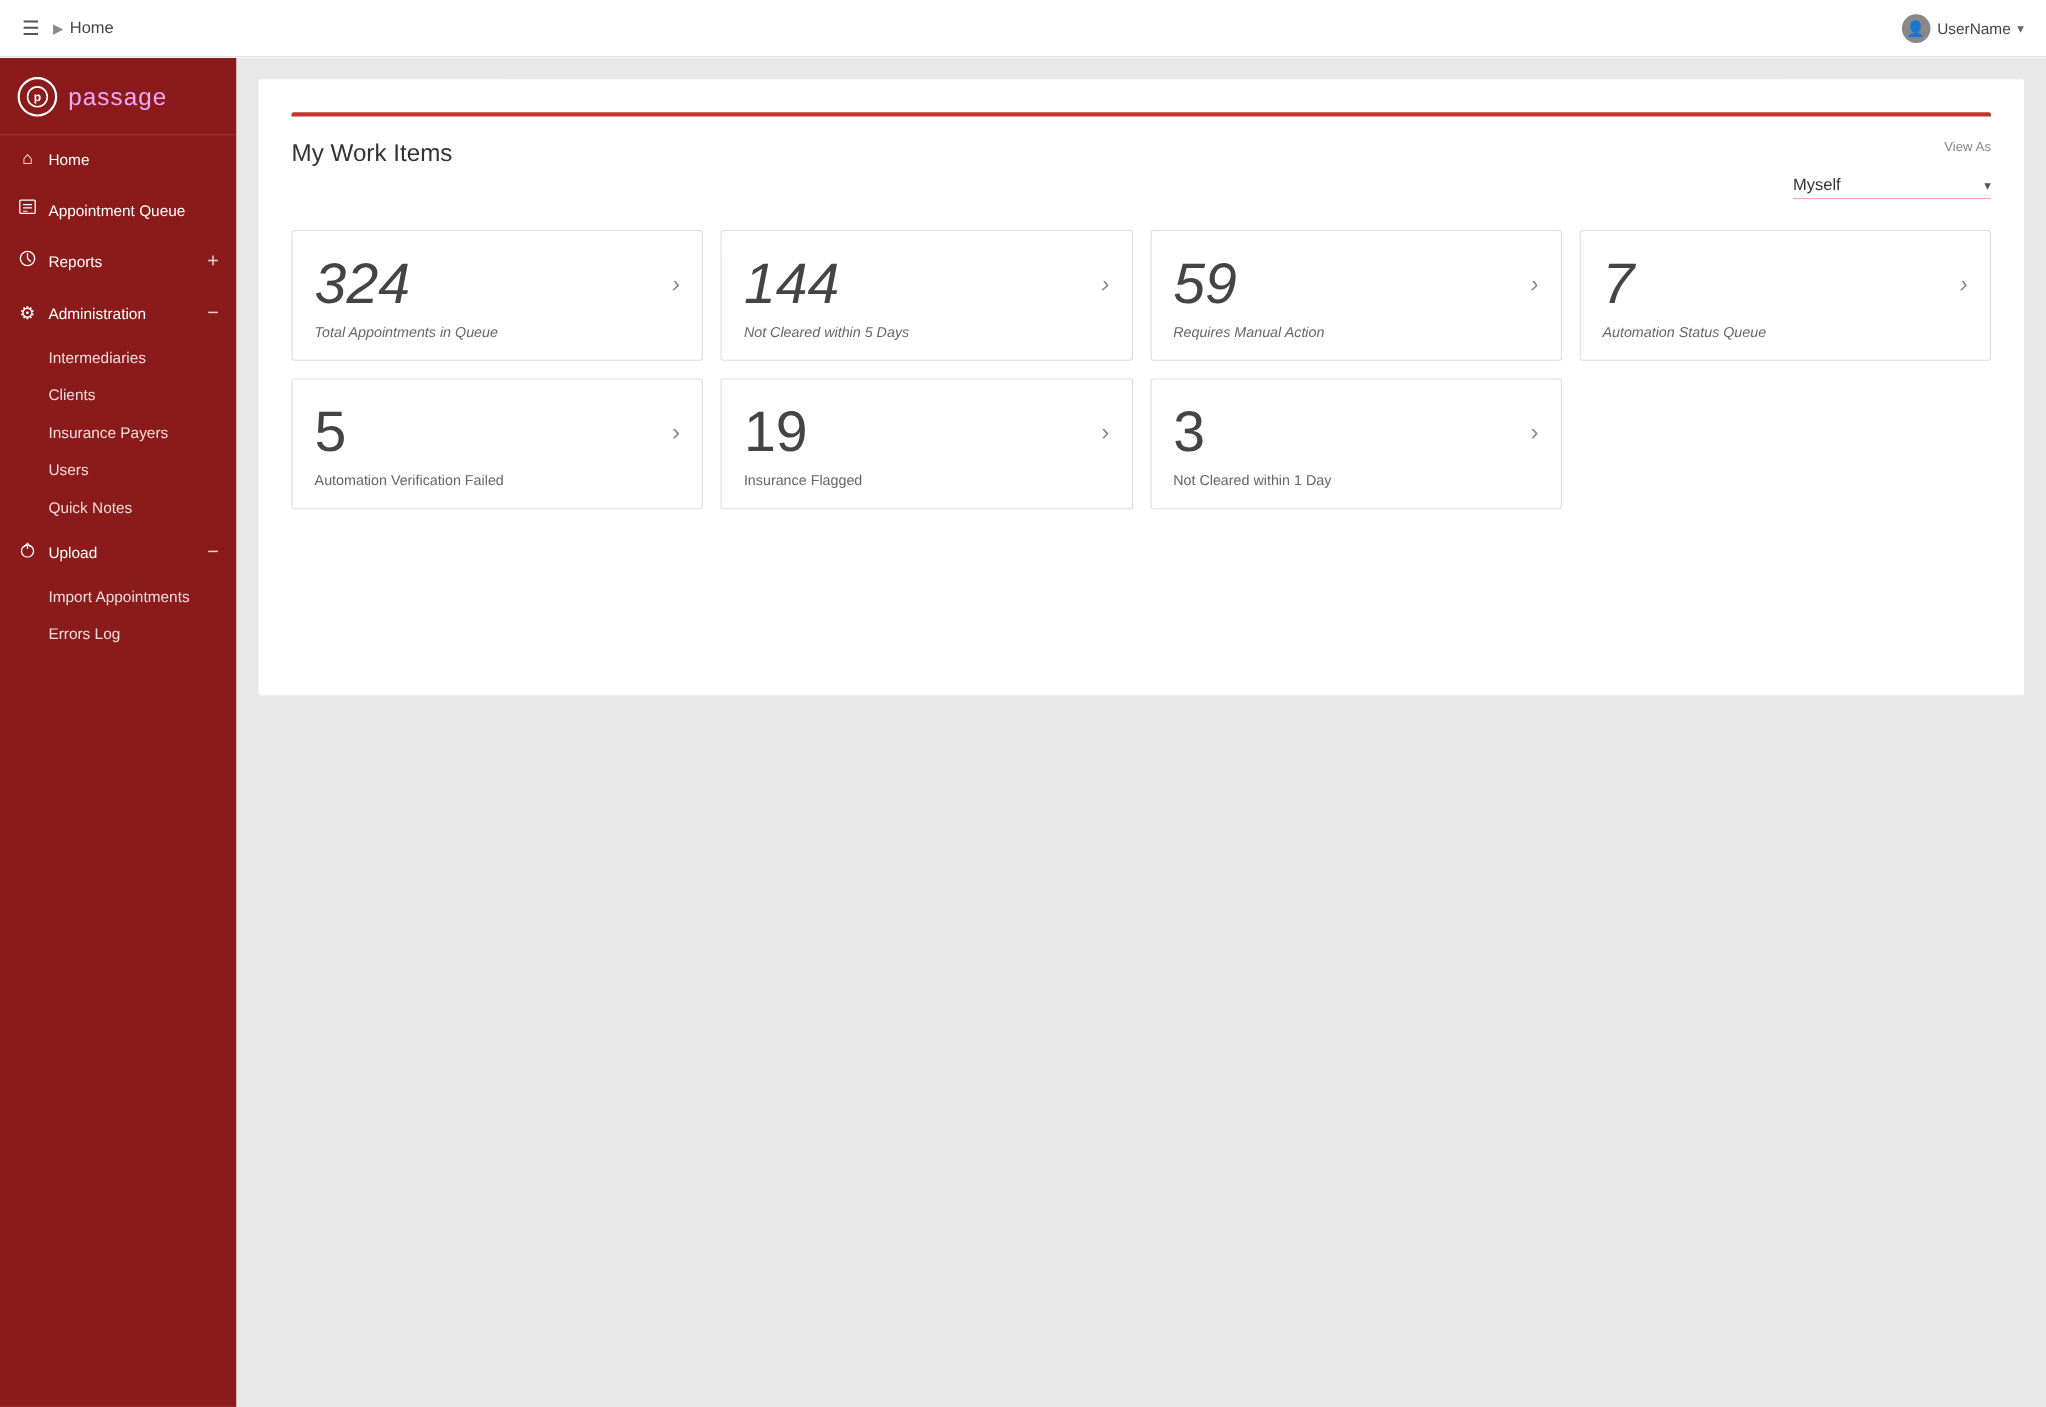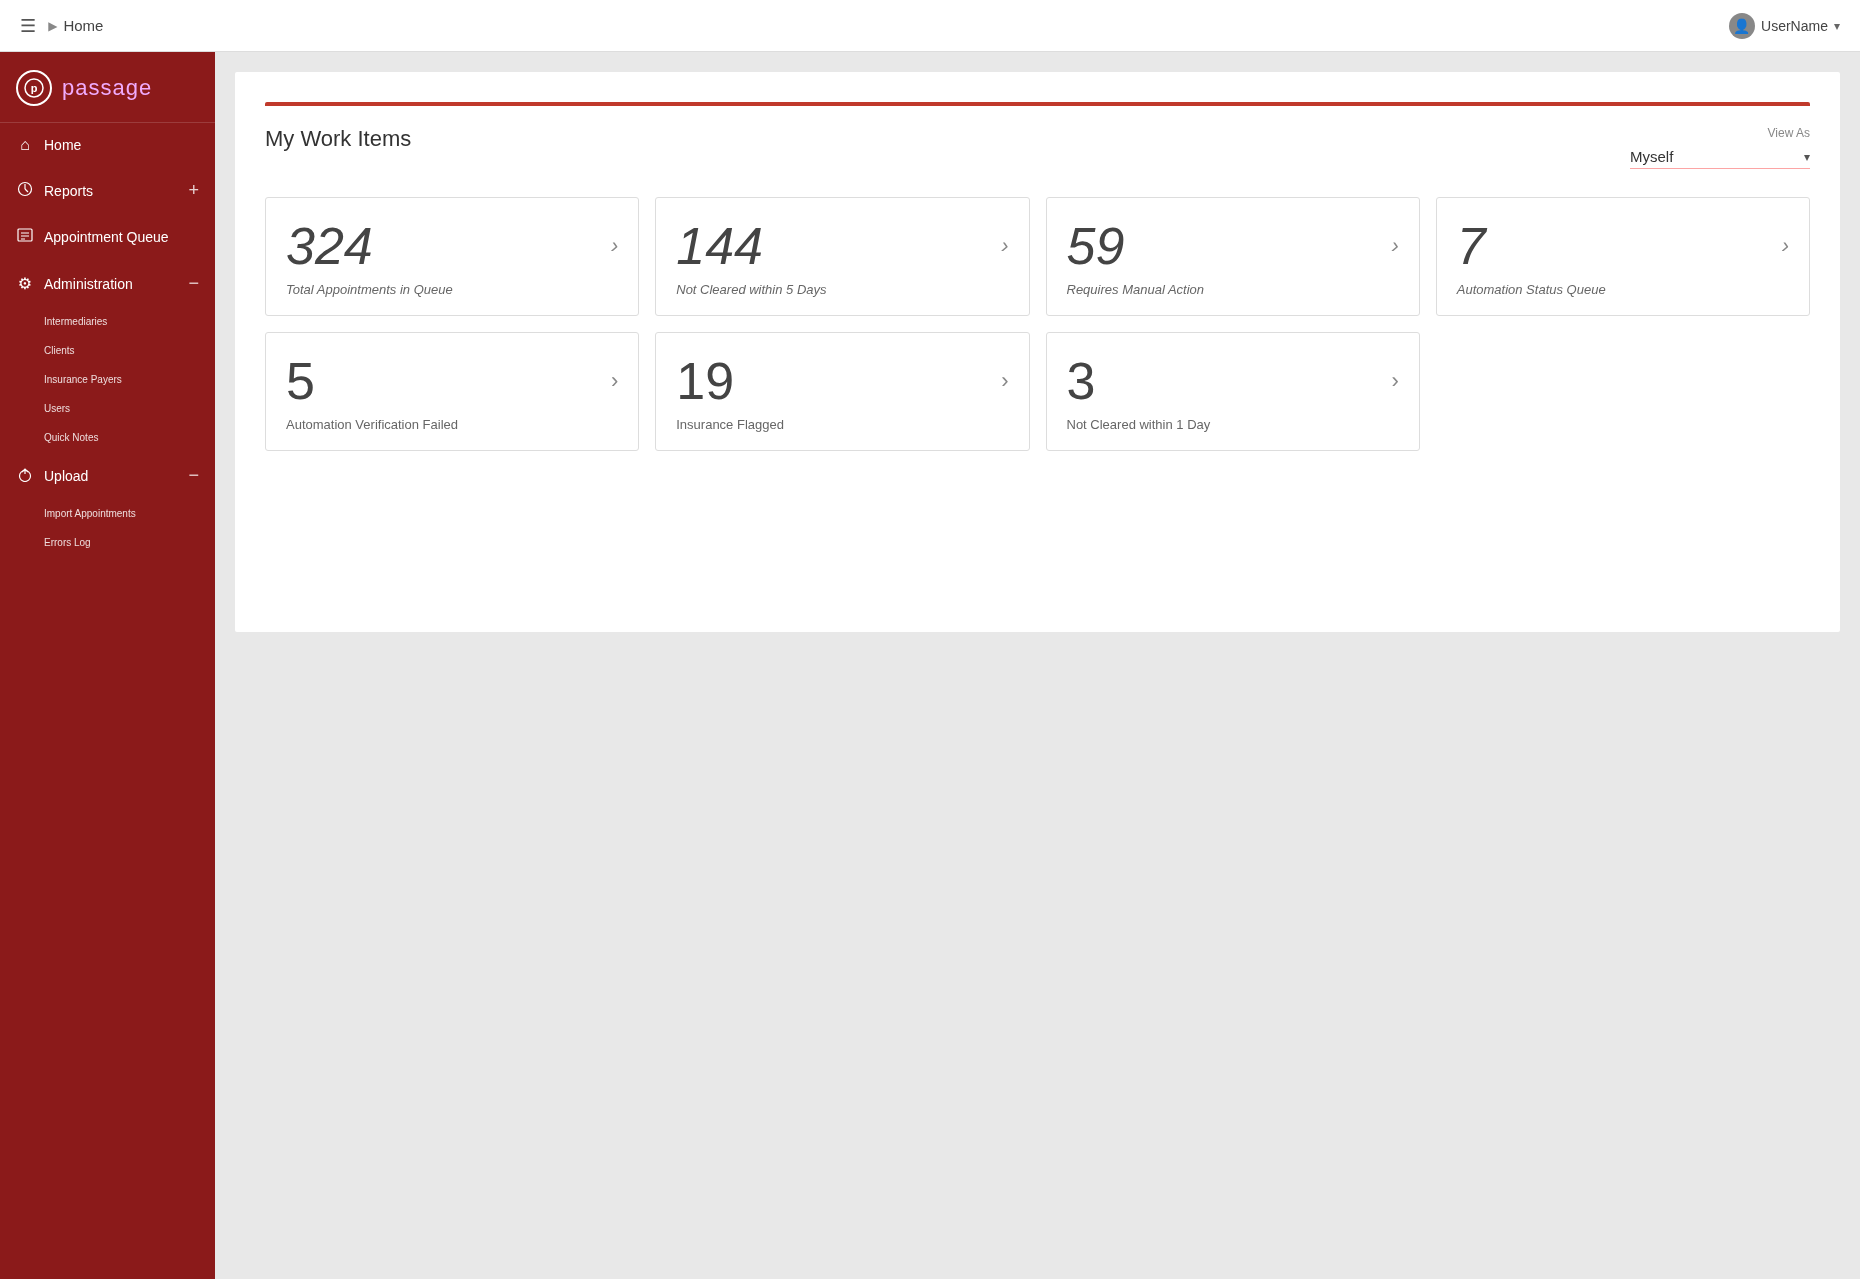--- a/index.html
+++ b/index.html
@@ -107,21 +107,21 @@
       position: relative;
     }
     .nav-icon { width: 18px; text-align: center; font-size: 16px; }
     .nav-label { flex: 1; }
     .nav-plus { font-size: 18px; color: rgba(255,255,255,0.8); }
     .nav-minus { font-size: 18px; color: rgba(255,255,255,0.8); }
 
     
     .sub-item {
       padding: 9px 16px 9px 44px;
-      font-size: 10px;
+      font-size: 14px;
       color: rgba(255,255,255,0.85);
       cursor: pointer;
     }
 
     
     .main-content {
       flex: 1;
       overflow-y: auto;
       padding: 0;
       background: #e8e8e8;
@@ -150,21 +150,21 @@
     }
     .page-title {
       font-size: 22px;
       font-weight: 400;
       color: #333;
     }
     .view-as-area {
       display: flex;
       flex-direction: column;
       align-items: flex-end;
-      gap: 8px;
+      gap: 20px;
     }
     .view-as-label {
       font-size: 12px;
       color: #888;
     }
     .view-as-select {
       display: flex;
       align-items: center;
       gap: 8px;
       border-bottom: 1px solid #fca5a5;
@@ -257,44 +257,44 @@
           <circle cx="10" cy="10" r="9" stroke="white" stroke-width="1.5" fill="none"></circle>
           <text x="10" y="14" text-anchor="middle" font-size="11" fill="white" font-family="Arial">p</text>
         </svg>
       </div>
       <span class="logo-text">passage</span>
     </div>
 
     <div class="nav-item">
       <span class="nav-icon">⌂</span>
       <span class="nav-label">Home</span>
+    </div>
+
+    <div class="nav-item">
+      <span class="nav-icon">
+        <svg width="16" height="16" viewBox="0 0 16 16" fill="white">
+          <rect x="1" y="2" width="14" height="12" rx="1" stroke="white" stroke-width="1.2" fill="none"></rect>
+          <line x1="4" y1="6" x2="12" y2="6" stroke="white" stroke-width="1"></line>
+          <line x1="4" y1="9" x2="12" y2="9" stroke="white" stroke-width="1"></line>
+          <line x1="4" y1="12" x2="8" y2="12" stroke="white" stroke-width="1"></line>
+        </svg>
+      </span>
+      <span class="nav-label">Appointment Queue</span>
     </div>
 
     <div class="nav-item">
       <span class="nav-icon">
         <svg width="16" height="16" viewBox="0 0 16 16" fill="white">
           <circle cx="8" cy="8" r="6.5" stroke="white" stroke-width="1.2" fill="none"></circle>
           <line x1="8" y1="8" x2="8" y2="3" stroke="white" stroke-width="1.2"></line>
           <line x1="8" y1="8" x2="11" y2="11" stroke="white" stroke-width="1.2"></line>
         </svg>
       </span>
       <span class="nav-label">Reports</span>
       <span class="nav-plus">+</span>
-    </div>
-
-    <div class="nav-item">
-      <span class="nav-icon">
-        <svg width="16" height="16" viewBox="0 0 16 16" fill="white">
-          <rect x="1" y="2" width="14" height="12" rx="1" stroke="white" stroke-width="1.2" fill="none"></rect>
-          <line x1="4" y1="6" x2="12" y2="6" stroke="white" stroke-width="1"></line>
-          <line x1="4" y1="9" x2="12" y2="9" stroke="white" stroke-width="1"></line>
-          <line x1="4" y1="12" x2="8" y2="12" stroke="white" stroke-width="1"></line>
-        </svg>
-      </span>
-      <span class="nav-label">Appointment Queue</span>
     </div>
 
     <div class="nav-item">
       <span class="nav-icon">⚙</span>
       <span class="nav-label">Administration</span>
       <span class="nav-minus">−</span>
     </div>
 
     <div class="sub-item">Intermediaries</div>
     <div class="sub-item">Clients</div>

